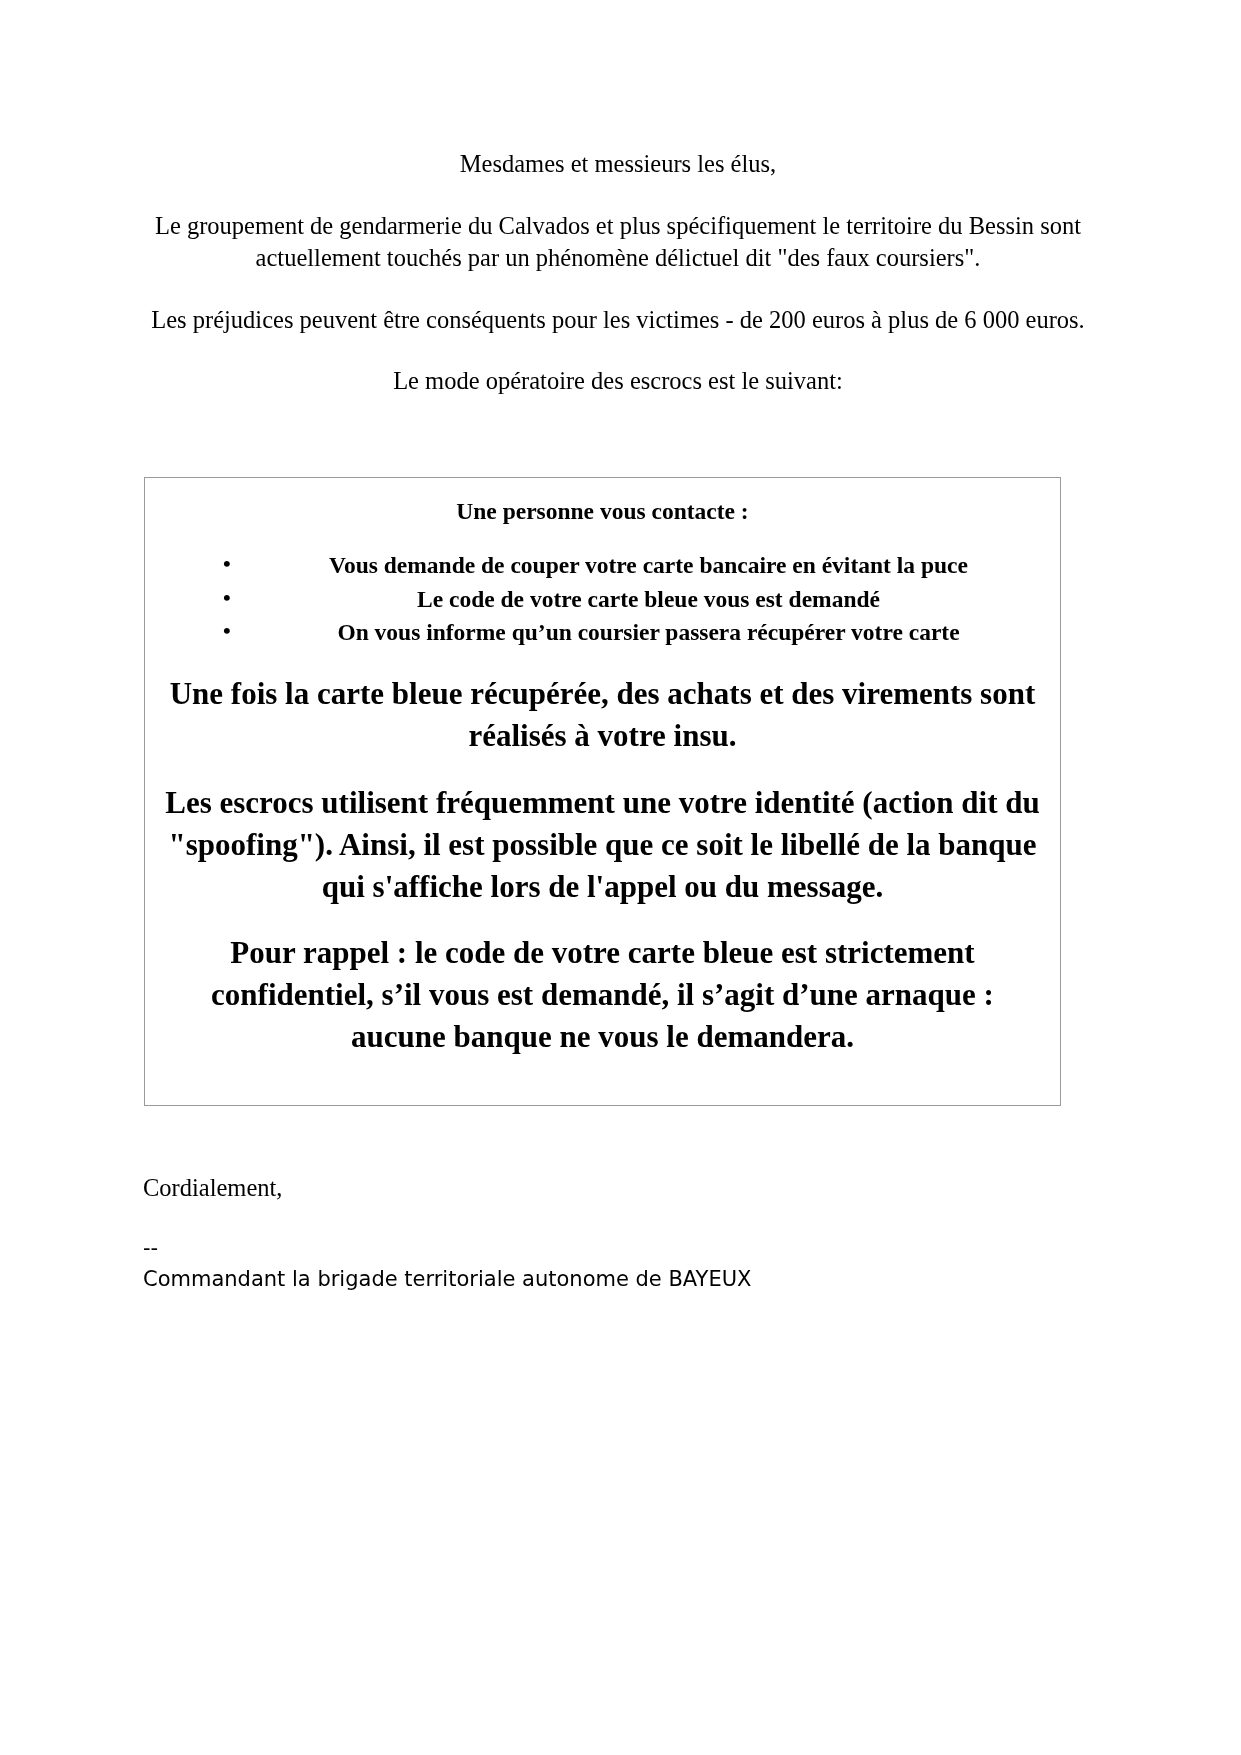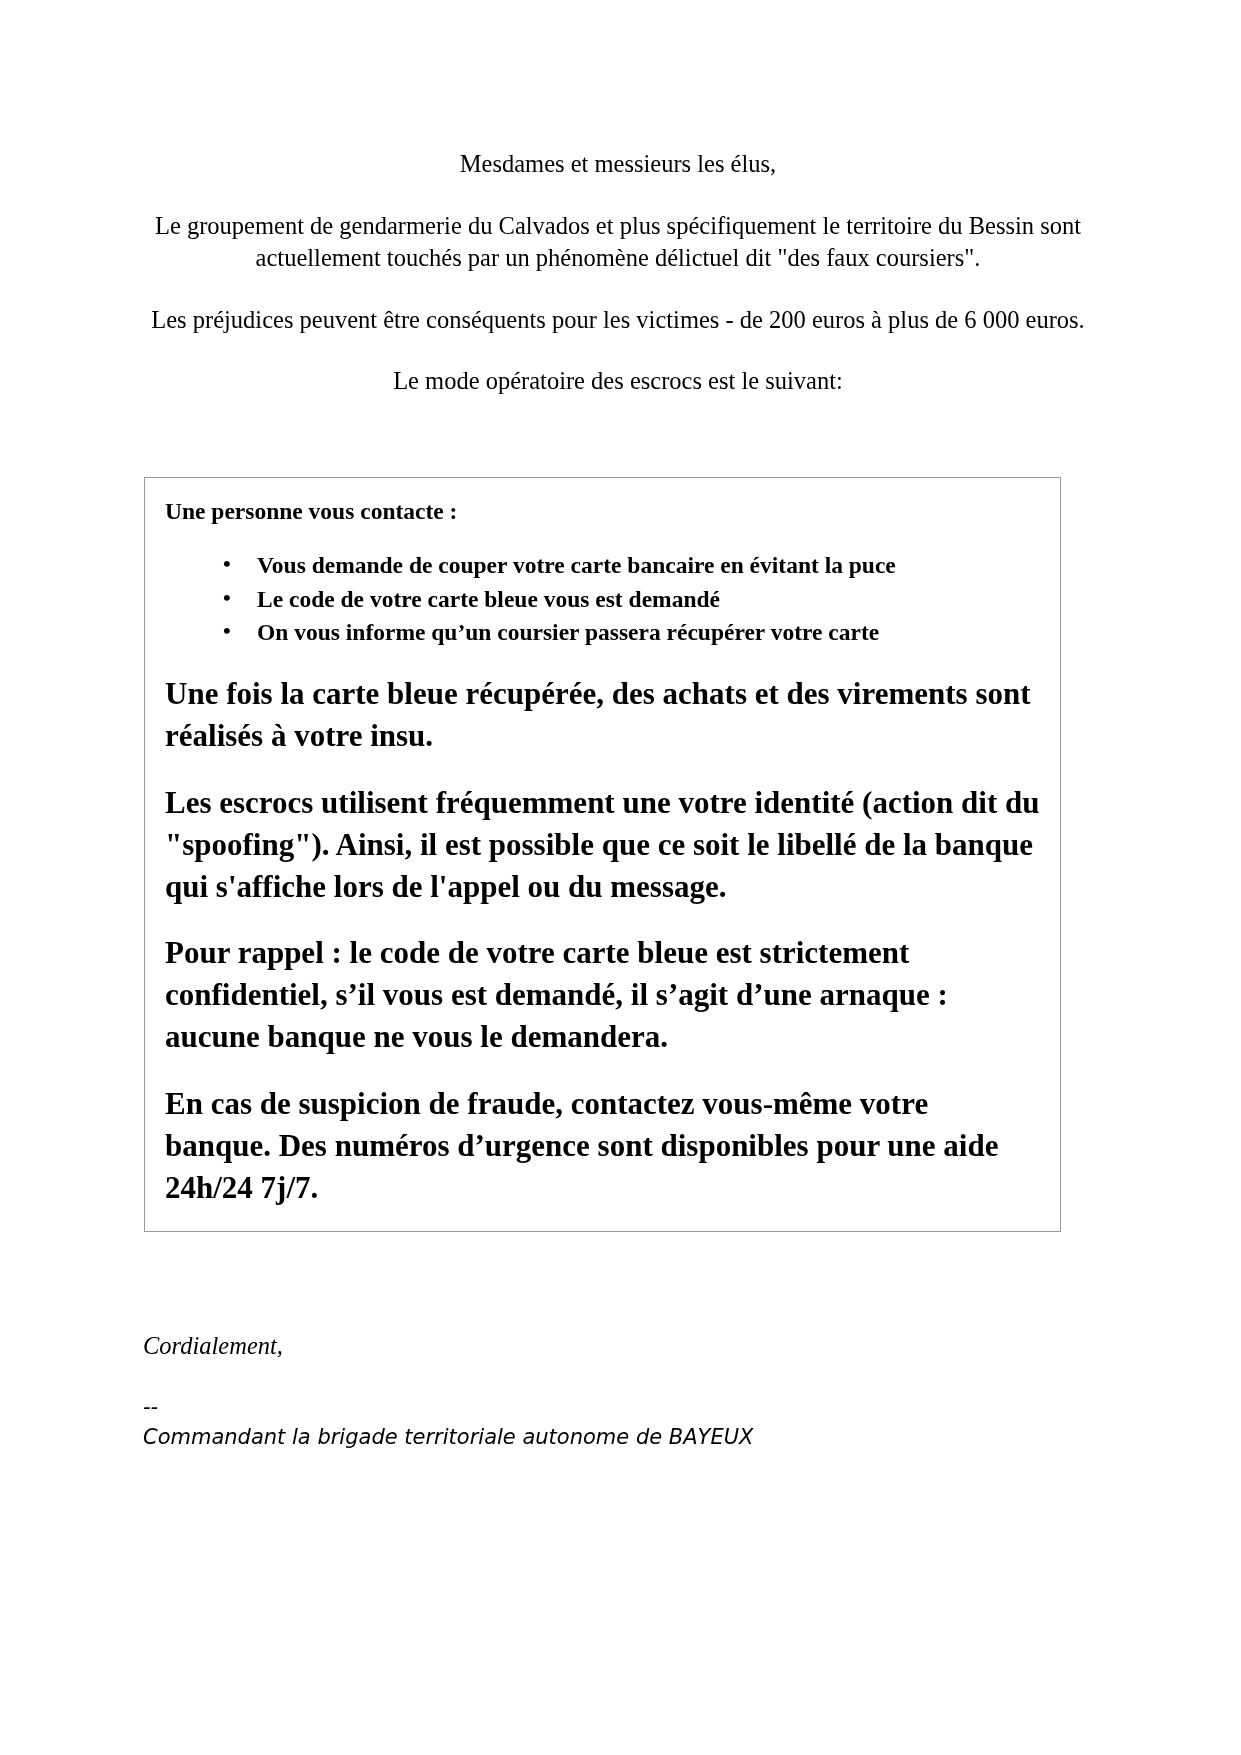--- a/index.html
+++ b/index.html
@@ -40,20 +40,21 @@
   .spacer-before-box {
     height: 52px;
   }
   .notice-box {
     border: 1px solid #9a9a9a;
     box-sizing: border-box;
     width: 917px;
     margin-left: 1px;
     padding: 18px 20px 22px 20px;
     background: #ffffff;
+    text-align: center;
   }
   .notice-box .nb-title {
     font-weight: bold;
     font-size: 23.5px;
     line-height: 1.32;
     margin: 0 0 22px 0;
   }
   .notice-box ul {
     margin: 0 0 24px 0;
     padding-left: 58px;
@@ -76,22 +77,21 @@
   .notice-box .nb-para {
     font-weight: bold;
     font-size: 31px;
     line-height: 1.36;
     margin: 0 0 24px 0;
   }
   .notice-box .nb-para.last {
     margin-bottom: 0;
   }
   .closing {
-    margin-top: 98px;
-    font-style: italic;
+    margin-top: 66px;
   }
   .closing .cl-line {
     font-size: 24.5px;
     line-height: 1.30;
     margin: 0 0 30px 0;
   }
   .signature {
     font-family: "DejaVu Sans", sans-serif;
     font-size: 21px;
     line-height: 1.45;
@@ -125,21 +125,20 @@
 
       <ul>
         <li>Vous demande de couper votre carte bancaire en évitant la puce</li>
         <li>Le code de votre carte bleue vous est demandé</li>
         <li>On vous informe qu’un coursier passera récupérer votre carte</li>
       </ul>
 
       <p class="nb-para">Une fois la carte bleue récupérée, des achats et des virements sont réalisés à votre insu.</p>
       <p class="nb-para">Les escrocs utilisent fréquemment une votre identité (action dit du "spoofing"). Ainsi, il est possible que ce soit le libellé de la banque qui s'affiche lors de l'appel ou du message.</p>
       <p class="nb-para">Pour rappel : le code de votre carte bleue est strictement confidentiel, s’il vous est demandé, il s’agit d’une arnaque : aucune banque ne vous le demandera.</p>
-      <p class="nb-para last">En cas de suspicion de fraude, contactez vous-même votre banque. Des numéros d’urgence sont disponibles pour une aide 24h/24 7j/7.</p>
     </div>
 
     <div class="closing">
       <p class="cl-line">Cordialement,</p>
       <p class="signature">
         <span class="sig-dashes">--</span>
         <span class="sig-name">Commandant la brigade territoriale autonome de BAYEUX</span>
       </p>
     </div>
 

